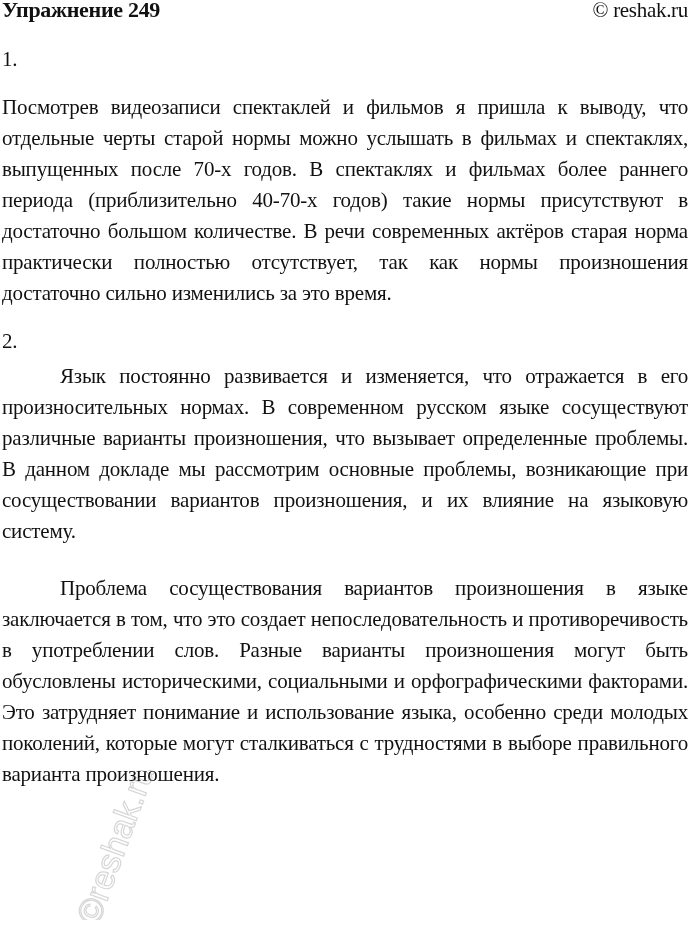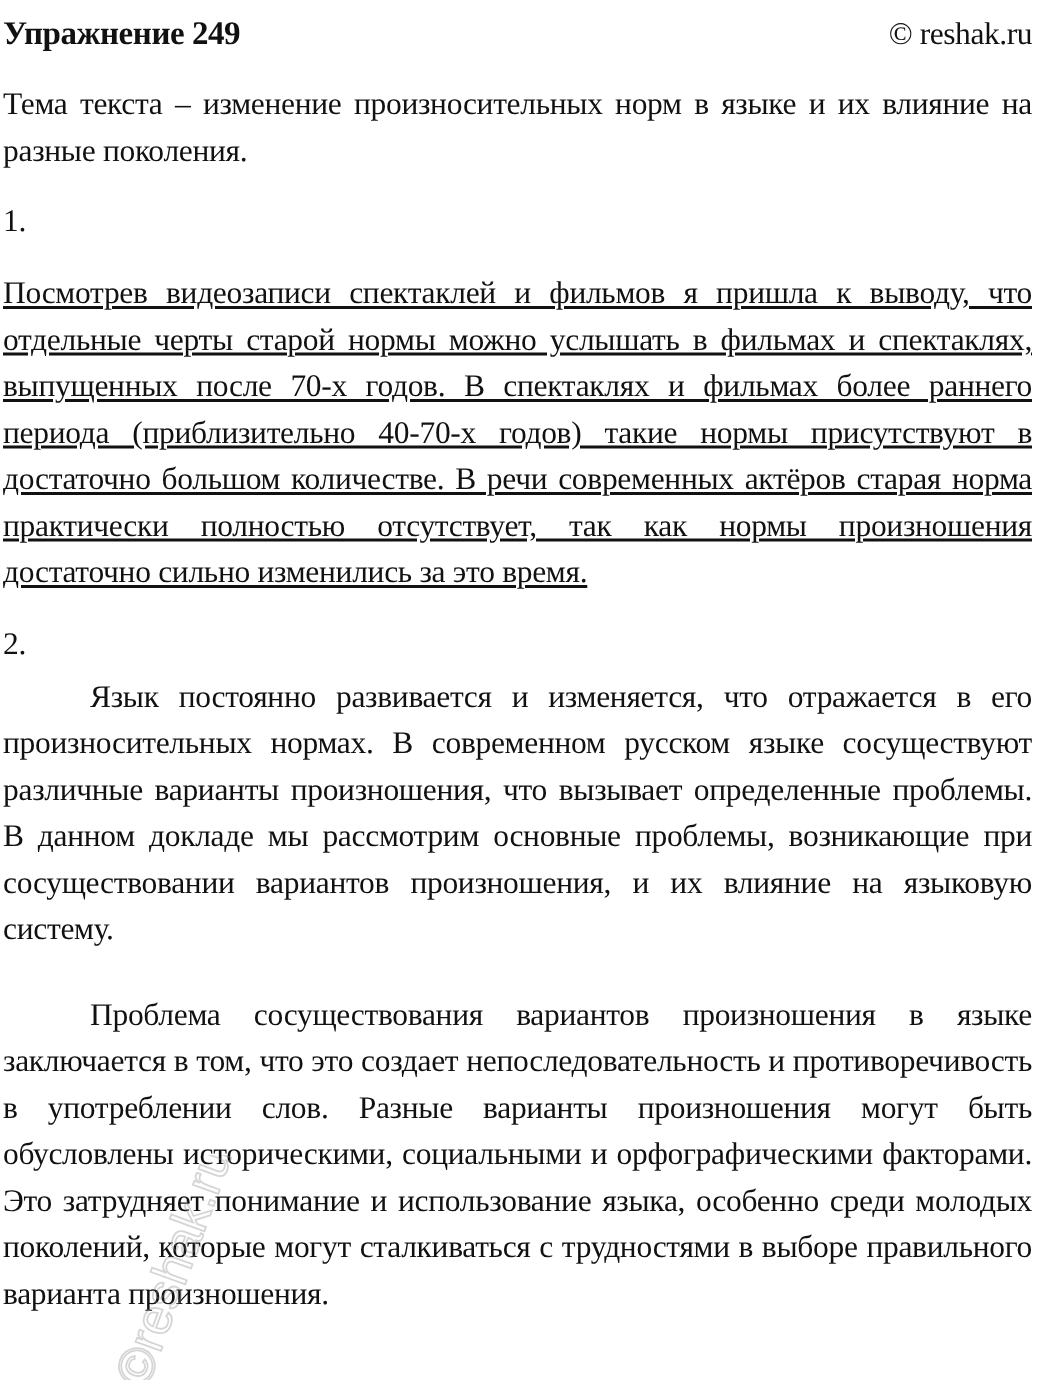--- a/index.html
+++ b/index.html
@@ -11,21 +11,21 @@
       width: 691px;
       height: 932px;
       overflow: hidden;
       position: relative;
       font-family: "Liberation Serif", "DejaVu Serif", serif;
       color: #111111;
     }
     .page {
       position: absolute;
       left: 0;
-      top: 12px;
+      top: 0;
       width: 689px;
       padding: 0 1px 0 2px;
       box-sizing: border-box;
     }
     .header {
       display: flex;
       justify-content: space-between;
       align-items: baseline;
       height: 30px;
       line-height: 24px;
@@ -44,21 +44,21 @@
       font-size: 21px;
       line-height: 31px;
       text-align: justify;
       text-align-last: left;
       margin: 0;
       letter-spacing: -0.2px;
       word-spacing: 0px;
     }
     .p-topic { margin-top: 14px; }
     .p-num { margin-top: 16px; }
-    .p-body { margin-top: 17px; text-decoration: underline; }
+    .p-body { margin-top: 17px; }
     .p-num2 { margin-top: 17px; }
     .p-indent { text-indent: 58px; }
     .p-body2 { margin-top: 4px; }
     .p-body3 { margin-top: 26px; }
 
     .watermark {
       position: absolute;
       left: 58px;
       top: 770px;
       width: 120px;
@@ -70,21 +70,20 @@
   </style>
 </head>
 <body>
 
 <div class="page">
   <div class="header">
     <span class="title">Упражнение 249</span>
     <span class="copyright">© reshak.ru</span>
   </div>
 
-  <p class="para p-topic">Тема текста – изменение произносительных норм в языке и их влияние на разные поколения.</p>
 
   <p class="para p-num">1.</p>
 
   <p class="para p-body">Посмотрев видеозаписи спектаклей и фильмов я пришла к выводу, что отдельные черты старой нормы можно услышать в фильмах и спектаклях, выпущенных после 70-х годов. В спектаклях и фильмах более раннего периода (приблизительно 40-70-х годов) такие нормы присутствуют в достаточно большом количестве. В речи современных актёров старая норма практически полностью отсутствует, так как нормы произношения достаточно сильно изменились за это время.</p>
 
   <p class="para p-num2">2.</p>
 
   <p class="para p-body2 p-indent">Язык постоянно развивается и изменяется, что отражается в его произносительных нормах. В современном русском языке сосуществуют различные варианты произношения, что вызывает определенные проблемы. В данном докладе мы рассмотрим основные проблемы, возникающие при сосуществовании вариантов произношения, и их влияние на языковую систему.</p>
 
   <p class="para p-body3 p-indent">Проблема сосуществования вариантов произношения в языке заключается в том, что это создает непоследовательность и противоречивость в употреблении слов. Разные варианты произношения могут быть обусловлены историческими, социальными и орфографическими факторами. Это затрудняет понимание и использование языка, особенно среди молодых поколений, которые могут сталкиваться с трудностями в выборе правильного варианта произношения.</p>

